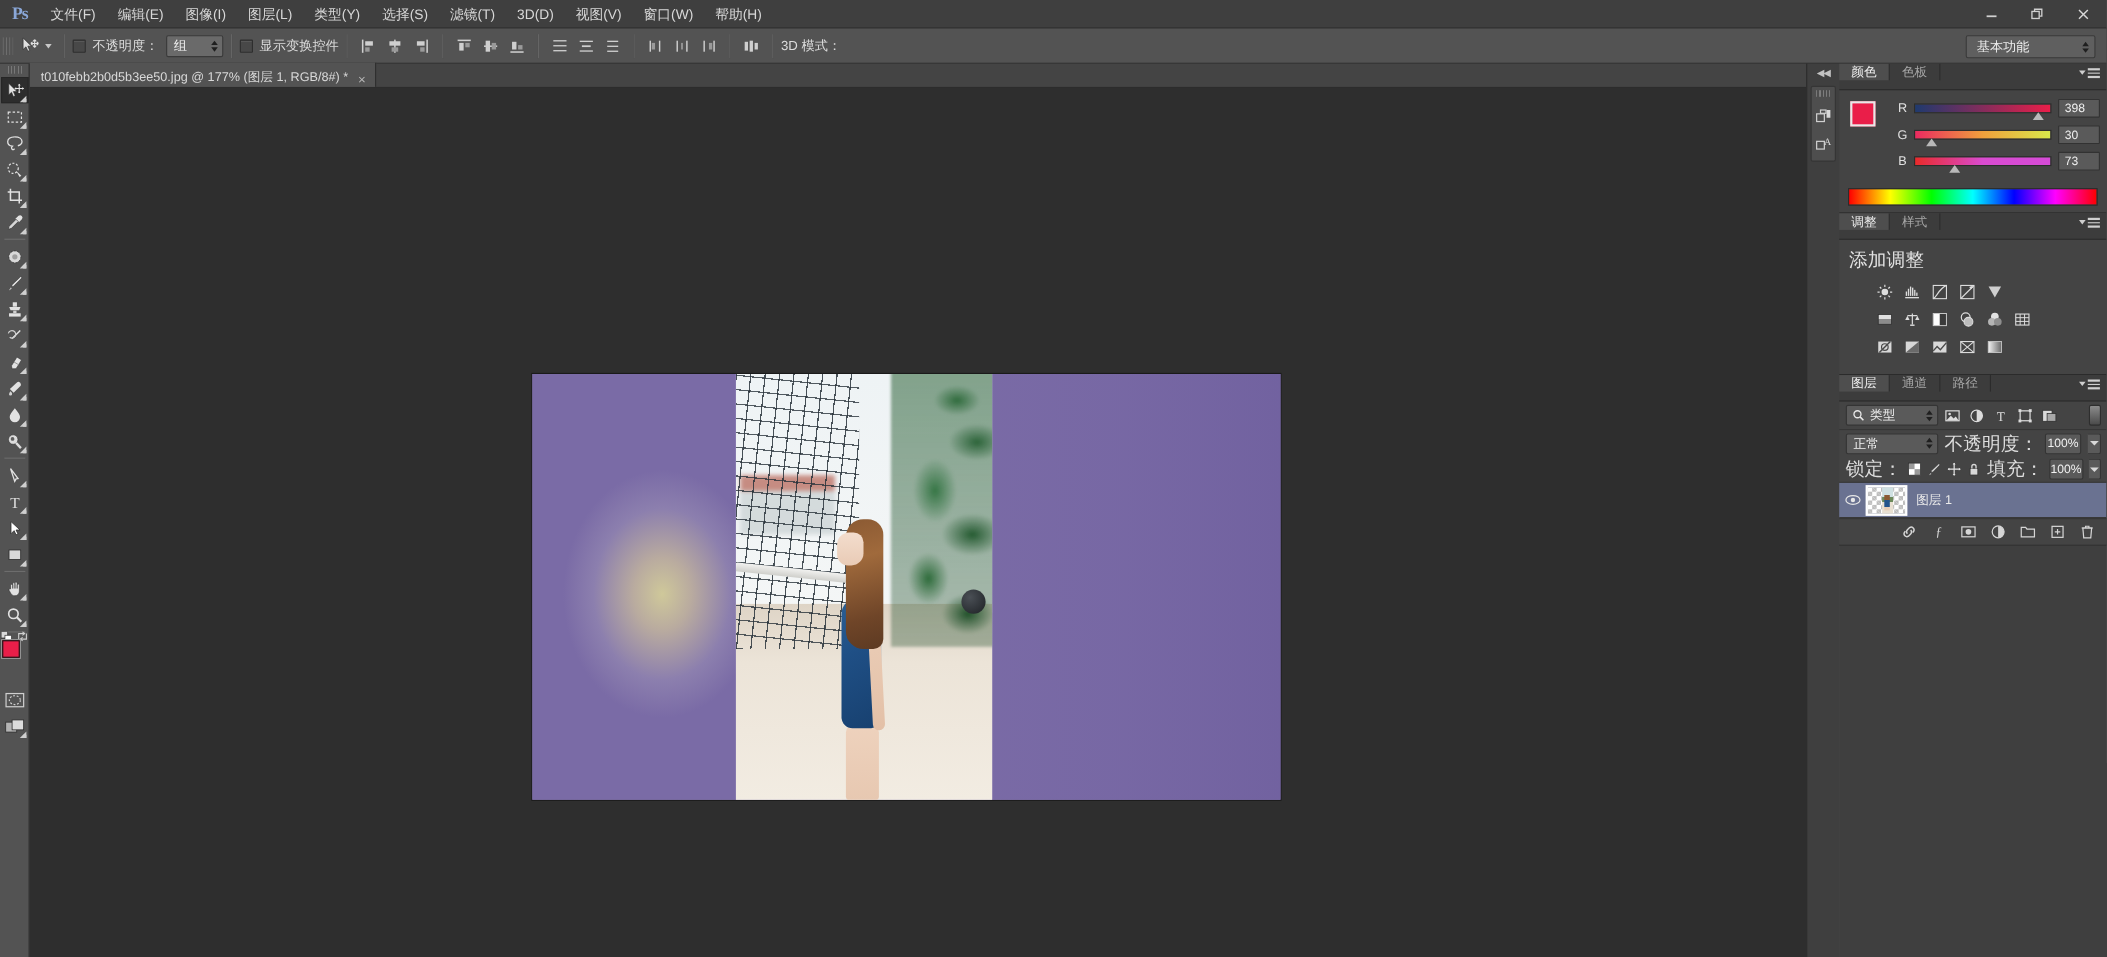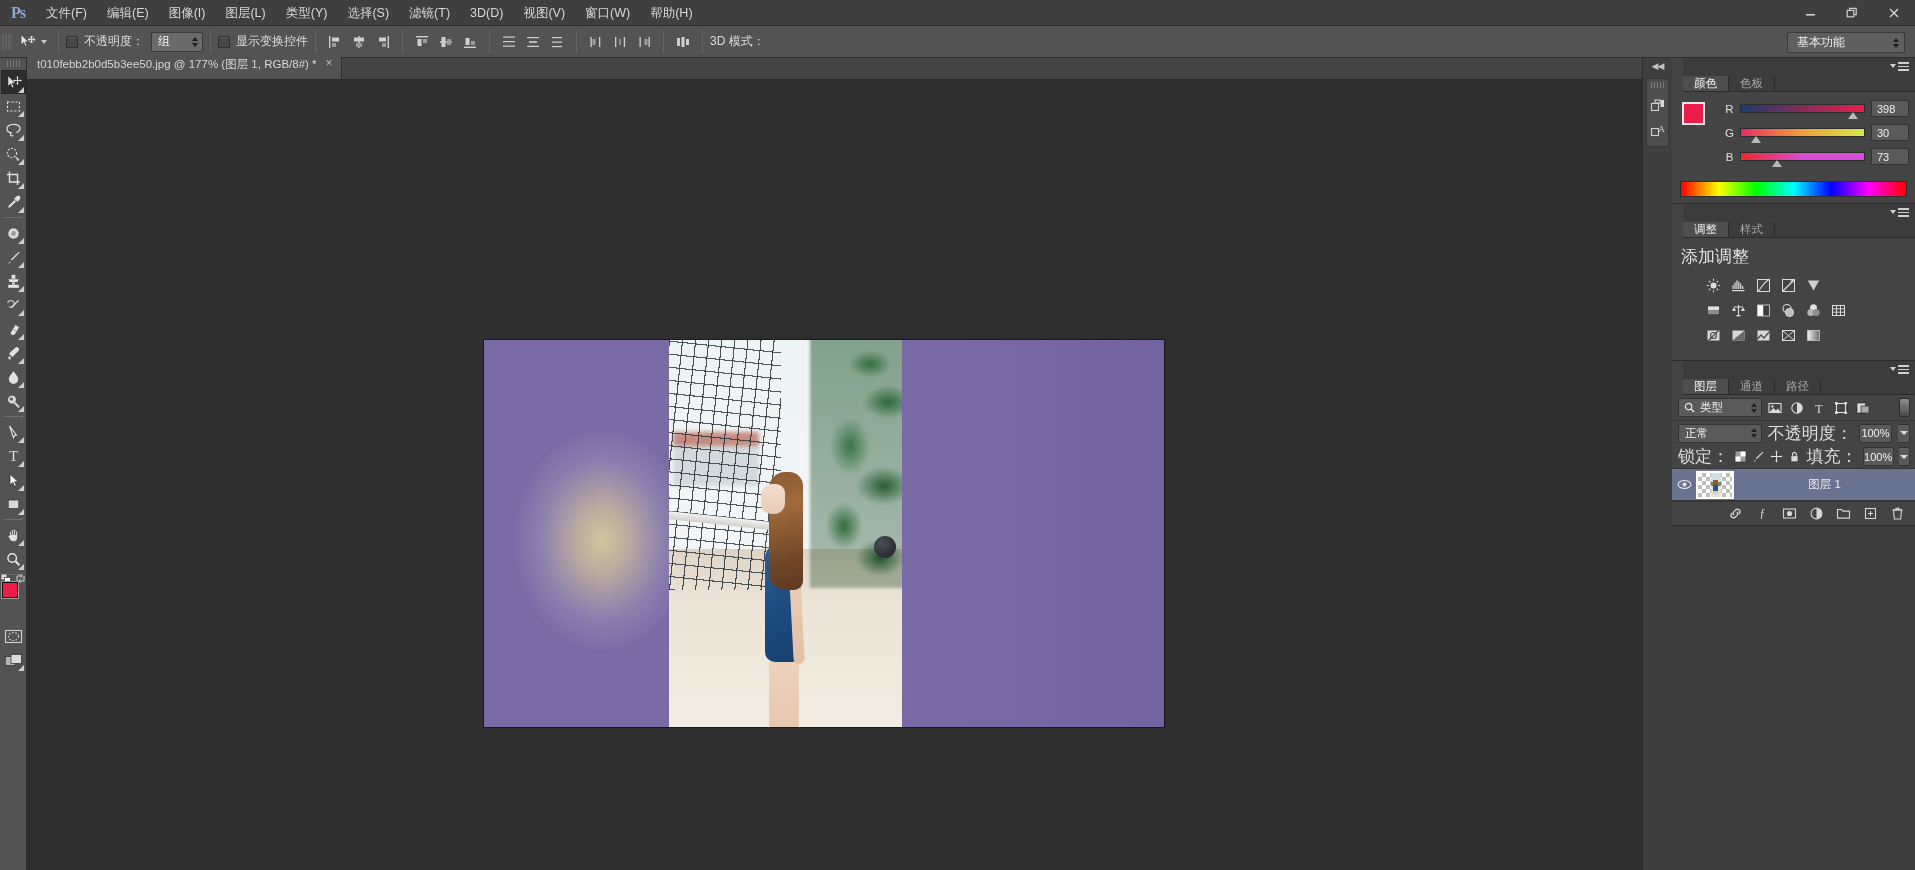--- a/index.html
+++ b/index.html
@@ -78,21 +78,21 @@
     padding:0 5px 0 9px;font-size:12px;color:#ececec;
   }
 
   
   .tabstrip{
     position:absolute;left:27px;top:58px;width:1615px;height:22px;
     background:#444;border-bottom:1px solid #2c2c2c;display:flex;align-items:flex-end;
   }
   .doctab{
     height:22px;background:#535353;border-right:1px solid #2c2c2c;
-    display:flex;align-items:flex-start;padding:0 8px 1px 10px;font-size:11.5px;color:#d8d8d8;
+    display:flex;align-items:flex-end;padding:0 8px 1px 10px;font-size:11.5px;color:#d8d8d8;
     white-space:nowrap;
   }
   .tab-x{margin-left:9px;font-size:12px;color:#b9b9b9;line-height:1;}
 
   
   .toolbar{
     position:absolute;left:0;top:58px;width:27px;height:812px;
     background:#535353;border-right:1px solid #2b2b2b;
     display:flex;flex-direction:column;align-items:center;padding-top:2px;
   }
@@ -211,23 +211,22 @@
     background:repeating-linear-gradient(to right,#7d7d7d 0 1px,transparent 1px 3px);
   }
   .strip-icon{width:22px;height:20px;display:flex;align-items:center;justify-content:center;}
 
   .dock{
     position:absolute;left:1672px;top:58px;width:243px;height:812px;
     background:#3f3f3f;
   }
   .panel{background:#444;border-bottom:1px solid #2b2b2b;}
   .panel-tabs{
-    height:34px;background:#3c3c3c;display:flex;align-items:flex-end;position:relative;
+    height:24px;background:#3c3c3c;display:flex;align-items:flex-start;position:relative;
     border-bottom:1px solid #2b2b2b;
-    margin-left:11px;
   }
   .ptab{
     padding:0 11px;display:flex;align-items:center;font-size:11.5px;color:#a8a8a8;
     border-right:1px solid #2b2b2b;white-space:nowrap;
   }
   .ptab.active{background:#4e4e4e;color:#f0f0f0;}
   .pmenu{
     position:absolute;right:6px;top:4px;display:flex;align-items:center;gap:2px;color:#cfcfcf;
   }
   .pmenu .tri{width:0;height:0;border-left:3.5px solid transparent;border-right:3.5px solid transparent;border-top:4px solid #cfcfcf;}
@@ -301,21 +300,21 @@
     border-radius:0 2px 2px 0;display:flex;align-items:center;justify-content:center;
   }
   .lay-lock{height:24px;display:flex;align-items:center;padding:0 5px 0 6px;gap:5px;
     border-bottom:1px solid #363636;text-align:center;}
   .lk{width:18px;height:18px;display:flex;align-items:center;justify-content:center;}
   .layer-list{background:#464646;}
   .layer-row{
     height:32px;display:flex;align-items:center;border-bottom:1px solid #383838;
     padding-right:8px;
   }
-  .layer-row.selected{background:#6a7291;text-align:center;}
+  .layer-row.selected{background:#6a7291;}
   .eye{width:25px;display:flex;align-items:center;justify-content:center;}
   .thumb-box{
     width:36px;height:26px;margin-right:9px;border:1px solid #2b2b2b;position:relative;overflow:hidden;
   }
   .thumb-box.sel{outline:2px solid #fff;outline-offset:-1px;border-color:#fff;}
   .checker{
     position:absolute;inset:0;
     background-image:
       linear-gradient(45deg,#bdbdbd 25%,transparent 25%,transparent 75%,#bdbdbd 75%),
       linear-gradient(45deg,#bdbdbd 25%,transparent 25%,transparent 75%,#bdbdbd 75%);

